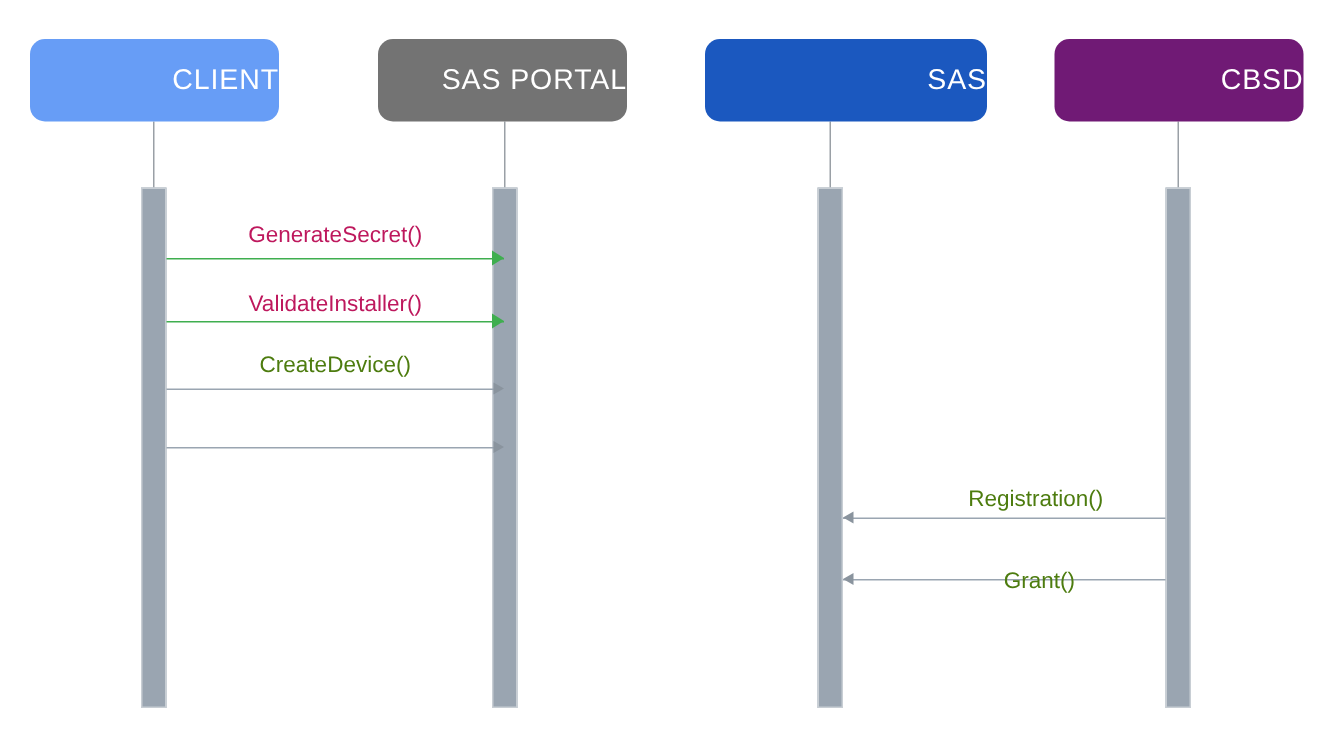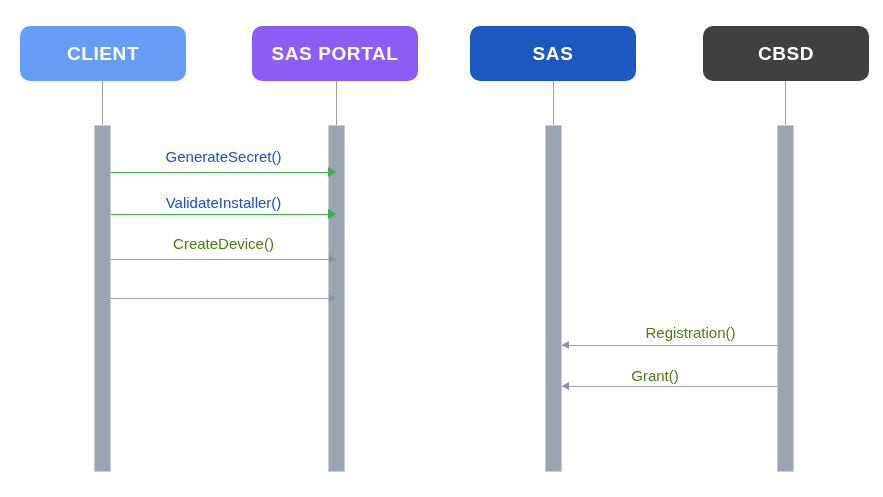--- a/index.html
+++ b/index.html
@@ -14,25 +14,25 @@
     position: relative;
     width: 883px;
     height: 497px;
     background: #ffffff;
     overflow: hidden;
   }
   .actor-box {
     position: absolute;
     display: flex;
     align-items: center;
-    justify-content: center;
+    justify-content: flex-end;
     border-radius: 10px;
     box-sizing: border-box;
     color: #ffffff;
-    font-weight: bold;
+    font-weight: normal;
     font-size: 19px;
     letter-spacing: 0.6px;
     text-align: center;
     line-height: 1;
     user-select: none;
   }
   .actor-label {
     display: block;
     white-space: nowrap;
   }
@@ -76,56 +76,56 @@
   }
   .msg-label {
     position: absolute;
     font-size: 15px;
     white-space: nowrap;
     text-align: center;
     line-height: 1;
     user-select: none;
   }
   .msg-label.gray { color: #4d7c0f; }
-  .msg-label.green { color: #1d4ed8; }
+  .msg-label.green { color: #be185d; }
 </style>
 </head>
 <body>
 
 <div id="diagram-canvas" style="width: 883px; height: 497px; background: rgb(255, 255, 255);">
     <div class="lifeline" style="left: 102px; top: 81px; height: 44px;"></div>
     <div class="activation" style="left: 94px; top: 125px; width: 17px; height: 347px; background: rgb(154, 165, 177);"></div>
     <div class="actor-box" style="left: 20px; top: 26px; width: 166px; height: 55px; background: rgb(103, 157, 246);">
       <span class="actor-label">CLIENT</span>
     </div>
     <div class="lifeline" style="left: 336px; top: 81px; height: 44px;"></div>
     <div class="activation" style="left: 328px; top: 125px; width: 17px; height: 347px; background: rgb(154, 165, 177);"></div>
-    <div class="actor-box" style="left: 252px; top: 26px; width: 166px; height: 55px; background: #8b5cf6;">
+    <div class="actor-box" style="left: 252px; top: 26px; width: 166px; height: 55px; background: #737373;">
       <span class="actor-label">SAS PORTAL</span>
     </div>
     <div class="lifeline" style="left: 553px; top: 81px; height: 44px;"></div>
     <div class="activation" style="left: 545px; top: 125px; width: 17px; height: 347px; background: rgb(154, 165, 177);"></div>
-    <div class="actor-box" style="left: 470px; top: 26px; width: 166px; height: 55px; background: rgb(27, 88, 191);">
+    <div class="actor-box" style="left: 470px; top: 26px; width: 188px; height: 55px; background: rgb(27, 88, 191);">
       <span class="actor-label">SAS</span>
     </div>
     <div class="lifeline" style="left: 785px; top: 81px; height: 44px;"></div>
     <div class="activation" style="left: 777px; top: 125px; width: 17px; height: 347px; background: rgb(154, 165, 177);"></div>
-    <div class="actor-box" style="left: 703px; top: 26px; width: 166px; height: 55px; background: #404040;">
+    <div class="actor-box" style="left: 703px; top: 26px; width: 166px; height: 55px; background: #701a75;">
       <span class="actor-label">CBSD</span>
     </div>
     <div class="msg-line green" style="left: 111px; top: 172px; width: 225px;"></div>
     <div class="arrow-head right green" style="top: 167px; left: 328px;"></div>
     <div class="msg-label green" style="left: 111px; top: 149px; width: 225px;">GenerateSecret()</div>
     <div class="msg-line green" style="left: 111px; top: 214px; width: 225px;"></div>
     <div class="arrow-head right green" style="top: 209px; left: 328px;"></div>
     <div class="msg-label green" style="left: 111px; top: 195px; width: 225px;">ValidateInstaller()</div>
     <div class="msg-line gray" style="left: 111px; top: 259px; width: 225px;"></div>
     <div class="arrow-head right gray" style="top: 255px; left: 329px;"></div>
     <div class="msg-label gray" style="left: 111px; top: 236px; width: 225px;">CreateDevice()</div>
     <div class="msg-line gray" style="left: 111px; top: 298px; width: 225px;"></div>
     <div class="arrow-head right gray" style="top: 294px; left: 329px;"></div>
     <div class="msg-line gray" style="left: 562px; top: 345px; width: 215px;"></div>
     <div class="arrow-head left gray" style="top: 341px; left: 562px;"></div>
     <div class="msg-label gray" style="left: 562px; top: 325px; width: 257px;">Registration()</div>
     <div class="msg-line gray" style="left: 562px; top: 386px; width: 215px;"></div>
     <div class="arrow-head left gray" style="top: 382px; left: 562px;"></div>
-    <div class="msg-label gray" style="left: 562px; top: 368px; width: 186px;">Grant()</div>
+    <div class="msg-label gray" style="left: 562px; top: 380px; width: 186px; padding-left: 38px;">Grant()</div>
   </div>
 
 </body></html>

